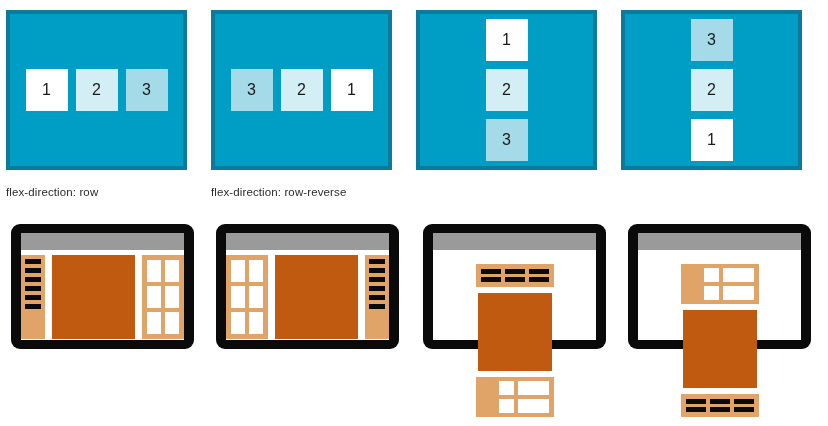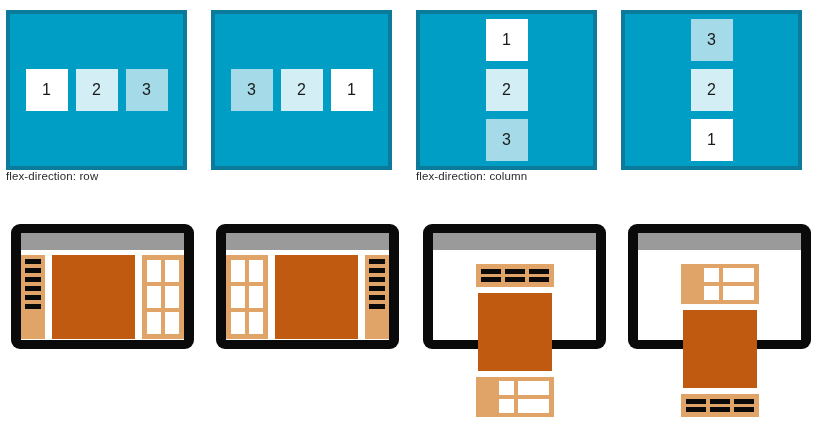--- a/index.html
+++ b/index.html
@@ -51,21 +51,21 @@
     justify-content:center;
     font-size:16px;
     color:#1a1a1a;
     line-height:1;
   }
   .flex-item.i1{background:#ffffff;}
   .flex-item.i2{background:#d4eef5;}
   .flex-item.i3{background:#a5dbe8;}
 
   .caption{
-    margin-top:0;
+    margin-top:16px;
     font-size:11.5px;
     color:#2b2b2b;
     white-space:nowrap;
     letter-spacing:0.01em;
   }
 
   
   .device-row{
     position:absolute;
     top:218px;left:0;
@@ -207,29 +207,29 @@
     </div>
     <div class="caption">flex-direction: row</div>
   </div>
 
   <div class="demo-cell c1">
     <div class="panel dir-row-reverse">
       <div class="flex-item i1">1</div>
       <div class="flex-item i2">2</div>
       <div class="flex-item i3">3</div>
     </div>
+    <div class="caption">flex-direction: row-reverse</div>
   </div>
 
   <div class="demo-cell c2">
     <div class="panel dir-column">
       <div class="flex-item i1">1</div>
       <div class="flex-item i2">2</div>
       <div class="flex-item i3">3</div>
     </div>
-    <div class="caption">flex-direction: column</div>
   </div>
 
   <div class="demo-cell c3">
     <div class="panel dir-column-reverse">
       <div class="flex-item i1">1</div>
       <div class="flex-item i2">2</div>
       <div class="flex-item i3">3</div>
     </div>
   </div>
 

